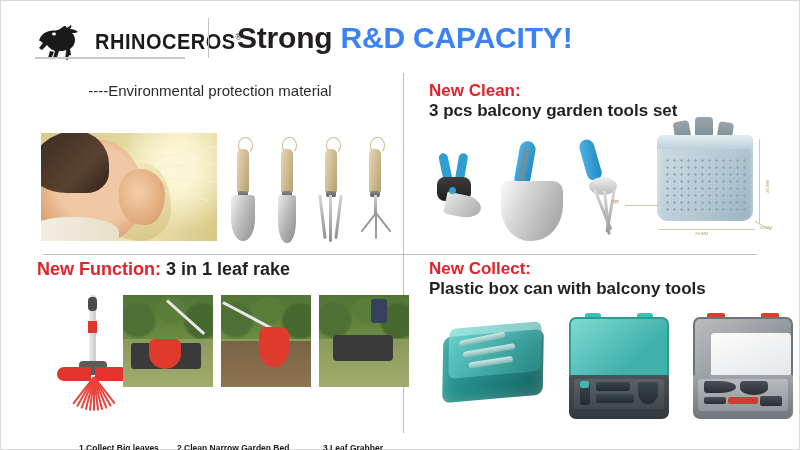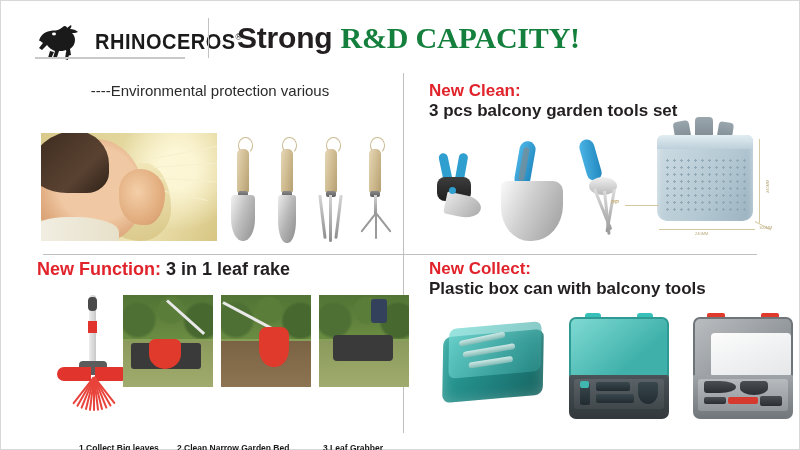--- a/index.html
+++ b/index.html
@@ -17,21 +17,21 @@
              font-family:"Liberation Sans",sans-serif;position:relative;
              transform:scaleY(1.12);}
   .logo-text .reg{font-size:8px;vertical-align:super;font-weight:normal;}
   .logo-underline{position:absolute;left:34px;top:56px;width:150px;height:2px;
                   background:#c9c9c9;}
   .head-div{position:absolute;left:207px;top:17px;width:1px;height:40px;
             background:#c2c2c2;}
   .title{position:absolute;left:236px;top:20px;font-size:30px;font-weight:bold;
          letter-spacing:-.2px;white-space:nowrap;}
   .title .t-dark{color:#231f20;}
-  .title .t-red{color:#15803d;font-family:Liberation Serif, serif;}
+  .title .t-red{color:#3b82f6;}
 
   
   .v-div{position:absolute;left:402px;top:72px;width:1px;height:360px;background:#bfbfbf;}
   .h-div{position:absolute;left:42px;top:253px;width:714px;height:1px;background:#bfbfbf;}
 
   
   .quad{position:absolute;}
   .q-tl{left:36px;top:80px;width:360px;height:170px;}
   .q-tr{left:428px;top:80px;width:364px;height:170px;}
   .q-bl{left:36px;top:258px;width:360px;height:176px;}
@@ -229,21 +229,21 @@
     <div class="head-div"></div>
     <div class="title">
       <span class="t-dark">Strong </span><span class="t-red">R&amp;D CAPACITY!</span>
     </div>
   </div>
 
   <div class="v-div"></div>
   <div class="h-div"></div>
 
   <div class="quad q-tl">
-    <div class="hd-sub">----Environmental protection various</div>
+    <div class="hd-sub">----Environmental protection material</div>
 
     <div class="tl-body">
       <div class="wheat-photo">
         <div class="wp-straw"></div>
         <div class="wp-awn" style="left:108px;top:26px;width:74px;transform:rotate(-11deg);"></div>
         <div class="wp-awn" style="left:112px;top:34px;width:66px;transform:rotate(-4deg);"></div>
         <div class="wp-awn" style="left:110px;top:44px;width:70px;transform:rotate(4deg);"></div>
         <div class="wp-awn" style="left:106px;top:54px;width:62px;transform:rotate(12deg);"></div>
         <div class="wp-face"></div>
         <div class="wp-hair"></div>

